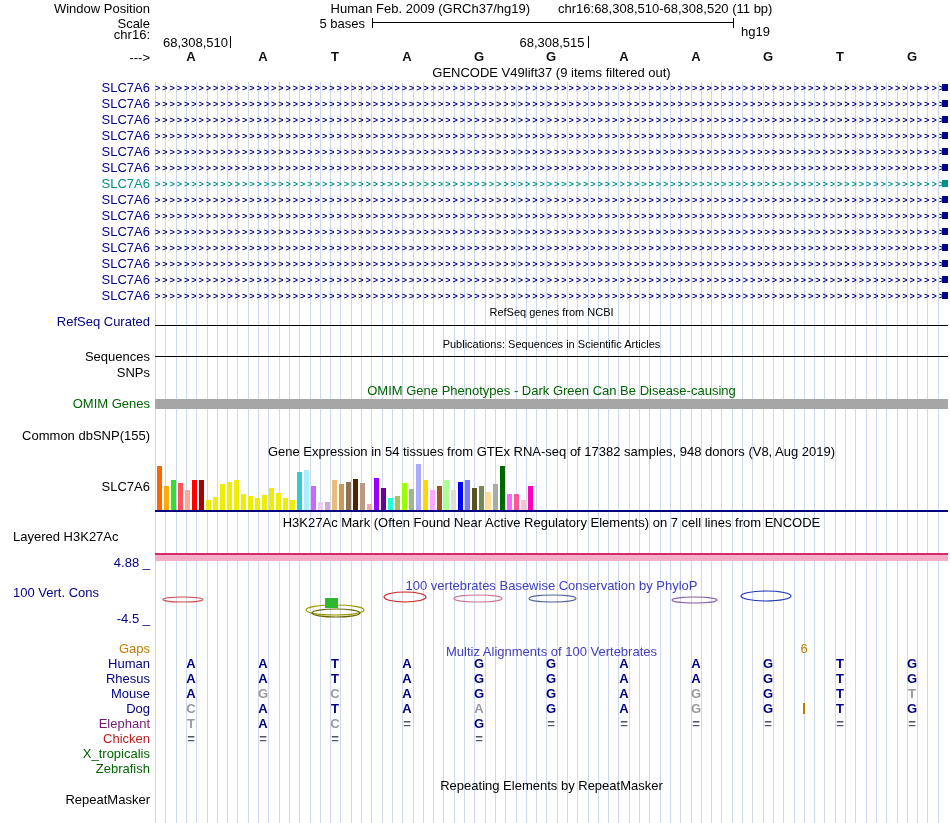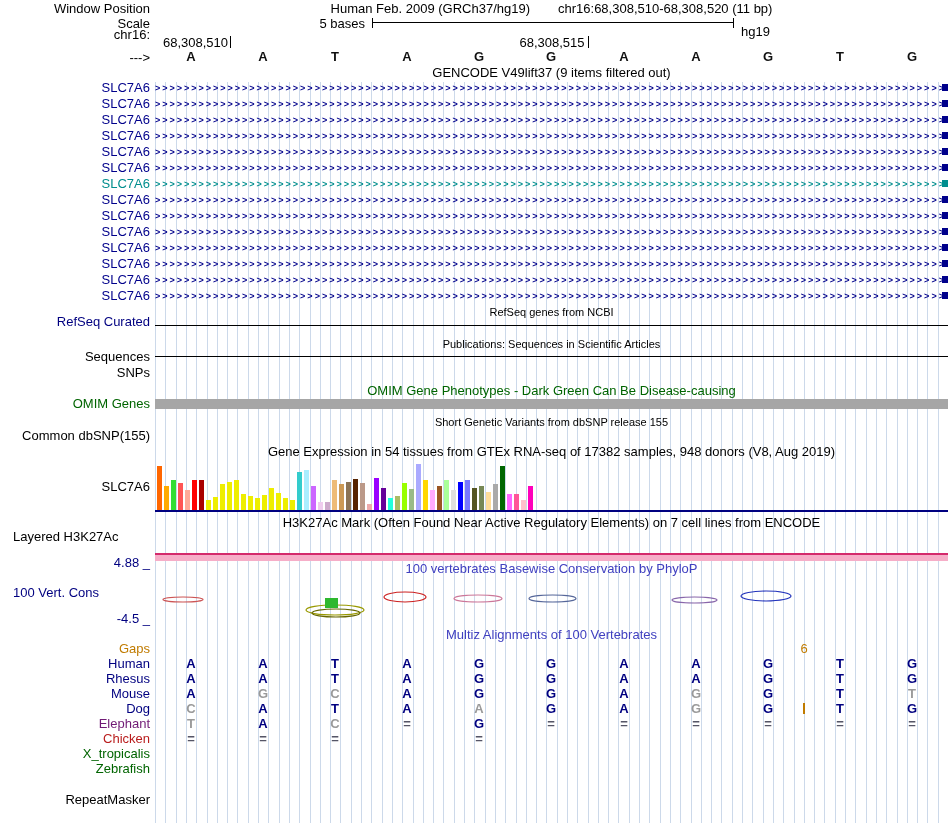--- a/index.html
+++ b/index.html
@@ -7,21 +7,21 @@
         font-family:"Liberation Sans","DejaVu Sans",sans-serif;color:#000;}
   .abs{position:absolute;}
   .t13{font-size:13px;line-height:14px;white-space:nowrap;}
   .lbl{position:absolute;left:0;width:150px;text-align:right;font-size:13px;line-height:14px;white-space:nowrap;color:#000;}
   .lbl.left{text-align:left;padding-left:13px;width:137px;}
   .hdr{position:absolute;left:155px;width:793px;text-align:center;font-size:13px;line-height:14px;color:#000;white-space:nowrap;}
   .hdr.sm{font-size:11px;}
   .green{color:var(--green);}
   .navy{color:var(--navy);}
   .orange{color:var(--orange);}
-  .hblue{color:var(--hblue);}
+  .hblue{color:var(--hblue);margin-top:17px;}
   .vline{position:absolute;top:82px;height:741px;width:1px;background:var(--guide);}
   .arrows{position:absolute;left:155px;width:787px;height:14px;overflow:hidden;font-size:9px;font-weight:700;letter-spacing:2px;line-height:14px;white-space:nowrap;}
   .endbox{position:absolute;left:942px;width:6px;height:7px;}
   .hline{position:absolute;left:155px;width:793px;height:1px;background:#000;}
   .omimbar{position:absolute;left:155px;width:793px;height:10px;background:var(--omimbar);}
   .baseline{position:absolute;left:155px;width:793px;height:2px;background:var(--baseline);}
   .h3kband{position:absolute;left:155px;width:793px;height:6px;background:var(--h3kband);border-top:2px solid var(--h3kline);}
   .scalebar{position:absolute;left:372px;top:18px;width:360px;height:10px;border-left:1px solid #000;border-right:1px solid #000;}
   .scalebar::before{content:"";position:absolute;left:0;right:0;top:4px;height:1px;background:#000;}
   .tick{position:absolute;width:1px;height:12px;background:#000;}
@@ -202,21 +202,20 @@
   <div class="hdr sm" style="top:337px">Publications: Sequences in Scientific Articles</div>
   <div class="lbl" style="top:350px">Sequences</div>
   <div class="hline" style="top:356px"></div>
 
   <div class="lbl" style="top:366px">SNPs</div>
 
   <div class="hdr green" style="top:384px">OMIM Gene Phenotypes - Dark Green Can Be Disease-causing</div>
   <div class="lbl green" style="top:397px">OMIM Genes</div>
   <div class="omimbar" style="top:399px"></div>
 
-  <div class="hdr sm" style="top:415px">Short Genetic Variants from dbSNP release 155</div>
   <div class="lbl" style="top:429px">Common dbSNP(155)</div>
 
   <div class="hdr" style="top:445px">Gene Expression in 54 tissues from GTEx RNA-seq of 17382 samples, 948 donors (V8, Aug 2019)</div>
   <div class="lbl" style="top:480px">SLC7A6</div>
   <div id="gtex-bars">
       <div class="gbar" style="left: 0px; top: 4px; height: 44px; background: rgb(255, 102, 0);"></div>
       <div class="gbar" style="left: 7px; top: 24px; height: 24px; background: rgb(255, 170, 0);"></div>
       <div class="gbar" style="left: 14px; top: 18px; height: 30px; background: rgb(51, 221, 51);"></div>
       <div class="gbar" style="left: 21px; top: 21px; height: 27px; background: rgb(255, 85, 85);"></div>
       <div class="gbar" style="left: 28px; top: 28px; height: 20px; background: rgb(255, 170, 153);"></div>
@@ -359,15 +358,16 @@
       <div class="acell" style="left: 876px; top: 717px; color: rgb(85, 85, 102);">=</div>
       <div class="lbl" style="top: 732px; color: #b91c1c;">Chicken</div>
       <div class="acell" style="left: 155px; top: 732px; color: rgb(85, 85, 102);">=</div>
       <div class="acell" style="left: 227px; top: 732px; color: rgb(85, 85, 102);">=</div>
       <div class="acell" style="left: 299px; top: 732px; color: rgb(85, 85, 102);">=</div>
       <div class="acell" style="left: 443px; top: 732px; color: rgb(85, 85, 102);">=</div>
       <div class="lbl" style="top: 747px; color: rgb(0, 100, 0);">X_tropicalis</div>
       <div class="lbl" style="top: 762px; color: rgb(0, 100, 0);">Zebrafish</div>
     </div>
 
+  <div class="hdr" style="top:779px">Repeating Elements by RepeatMasker</div>
   <div class="lbl" style="top:793px">RepeatMasker</div>
 
 </div>
 
 </body></html>

